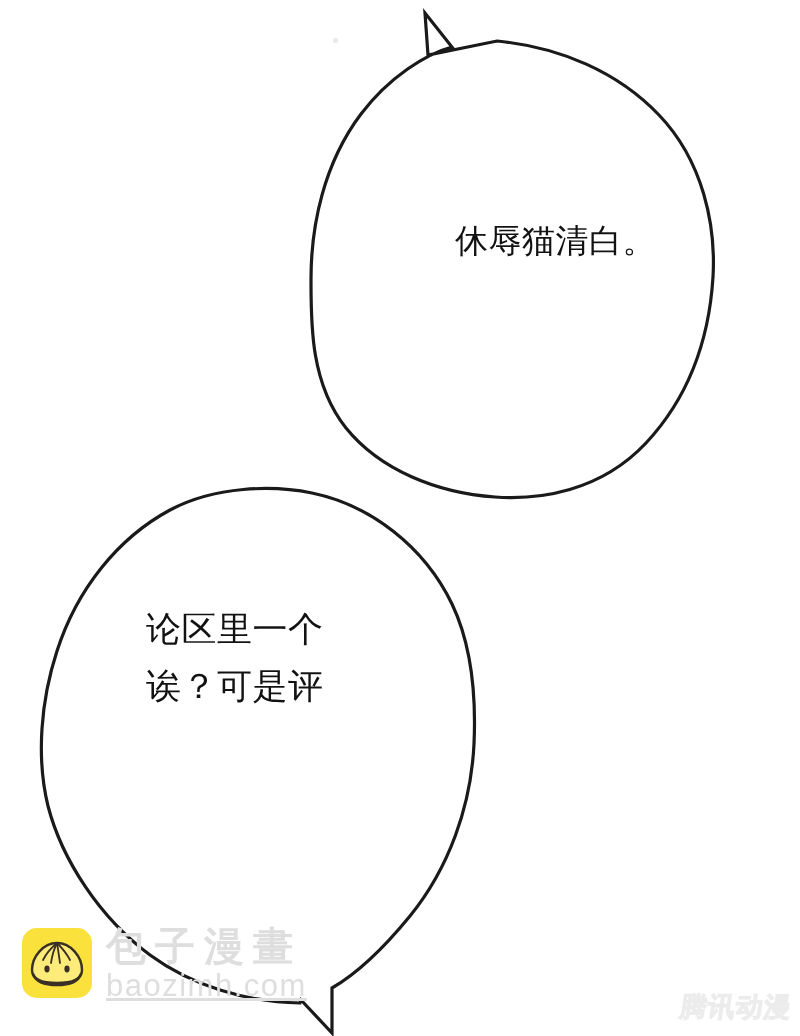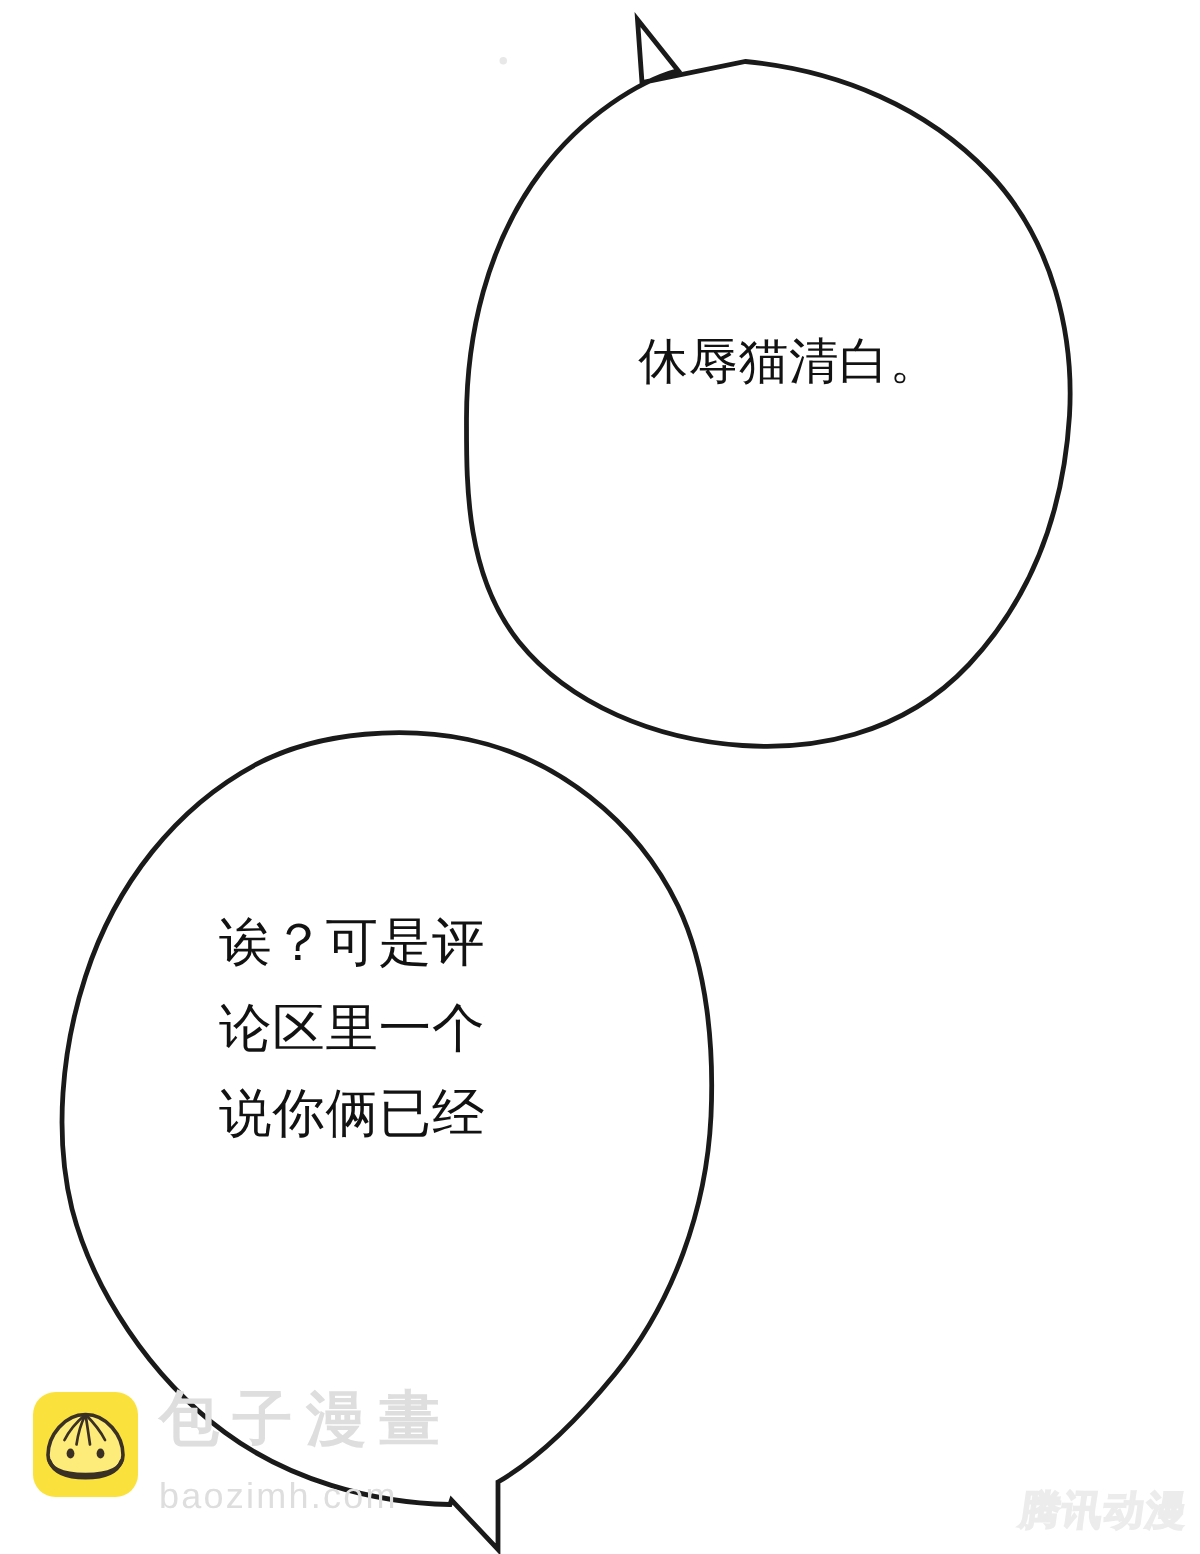--- a/index.html
+++ b/index.html
@@ -45,21 +45,21 @@
     color: #121212;
     font-weight: 500;
     letter-spacing: 0.5px;
   }
   #bubble-1-text {
     left: 396px;
     top: 218px;
     width: 260px;
     font-size: 33px;
     line-height: 46px;
-    text-align: center;
+    text-align: right;
     white-space: nowrap;
   }
   #bubble-2-text {
     left: 146px;
     top: 600px;
     width: 240px;
     font-size: 35px;
     line-height: 57px;
     text-align: left;
   }
@@ -95,26 +95,27 @@
     flex-direction: column;
   }
   #baozi-cn {
     font-size: 40px;
     line-height: 44px;
     color: #dedede;
     letter-spacing: 9px;
     font-weight: 600;
   }
   #baozi-url {
-    font-size: 24px;
+    font-size: 31px;
     line-height: 34px;
     color: #dedede;
     letter-spacing: 1.5px;
     font-weight: 400;
-    margin-top: 13px;
+    margin-top: 1px;
+    text-decoration: underline;
   }
 
   
   #tencent-watermark {
     position: absolute;
     right: 8px;
     bottom: 14px;
     font-size: 27px;
     line-height: 30px;
     color: #f0f0f0;
@@ -159,23 +160,22 @@
                C 383,949 358,973 332,988
                L 332,1033
                L 301,1000
                Z"></path>
     </svg>
   </div>
 
   <div id="bubble-1-text" class="bubble-text">休辱猫清白。</div>
 
   <div id="bubble-2-text" class="bubble-text">
+    <div>论区里一个</div>
     <div>诶？可是评</div>
-    <div>论区里一个</div>
-    <div>说你俩已经</div>
   </div>
 
   <div id="baozi-watermark">
 
     <svg id="baozi-logo" viewBox="0 0 70 70" xmlns="http://www.w3.org/2000/svg" aria-hidden="true">
       <rect x="0" y="0" width="70" height="70" rx="15" ry="15" fill="#fbe13c"></rect>
 
       <path d="M 35,15
                C 49,15 60,29 60,42
                C 60,50 53,55 35,55

